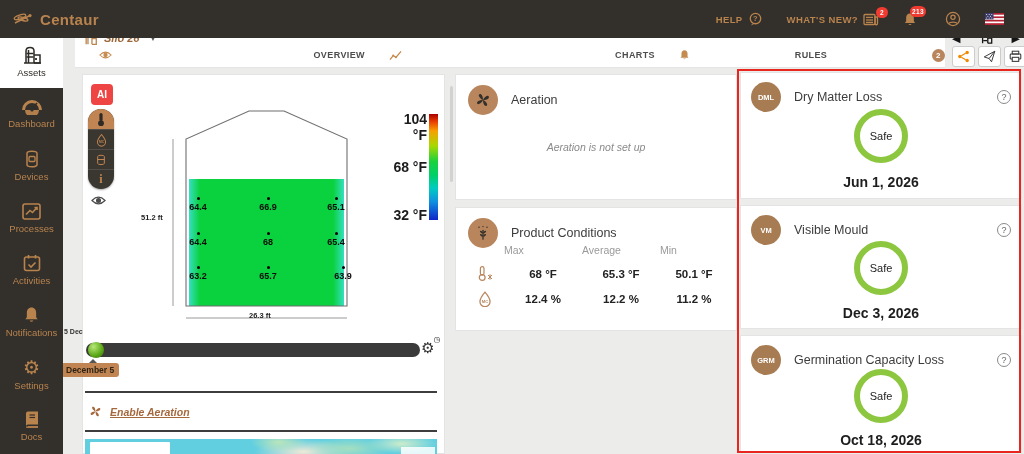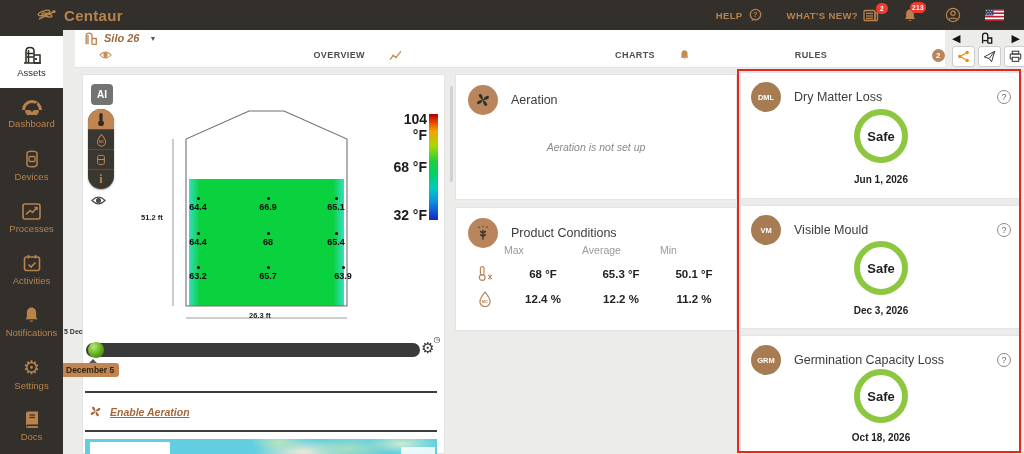--- a/index.html
+++ b/index.html
@@ -6,22 +6,22 @@
   html,body { width:1024px; height:454px; }
   body {
     position:relative; overflow:hidden;
     font-family:"Liberation Sans", sans-serif;
     background:#ecedea; color:#333;
   }
   svg { display:block; }
 
   
   .app-header {
-    position:absolute; left:0; top:0; width:1024px; height:30px;
-    background:#33302b; display:flex; align-items:center; z-index:30;padding-left:24px;
+    position:absolute; left:0; top:0; width:1024px; height:38px;
+    background:#33302b; display:flex; align-items:center; z-index:30;
   }
   .brand { display:flex; align-items:center; gap:4px; padding-left:12px; color:#b9834e; }
   .brand-name { font-size:15px; font-weight:bold; letter-spacing:.3px; }
   .header-right { margin-left:auto; display:flex; align-items:center; gap:24px; padding-right:20px; }
   .hdr-item { display:flex; align-items:center; gap:5px; color:#b9834e;
               font-size:9.5px; font-weight:bold; letter-spacing:.4px; cursor:pointer; position:relative; }
   .badge-red {
     position:absolute; top:-6px; right:-9px; min-width:12px; height:11px; padding:0 2px;
     background:#f13a30; color:#fff; font-size:6.5px; font-weight:bold;
     border-radius:7px; display:flex; align-items:center; justify-content:center;
@@ -72,21 +72,21 @@
     display:flex; align-items:center; justify-content:center; cursor:pointer;
   }
 
   
   .silo-card {
     position:absolute; left:82px; top:74px; width:363px; height:380px;
     background:#fff; border:1px solid #e4e4e4;
   }
   .ai-badge {
     position:absolute; left:8px; top:9px; width:22px; height:21px; border-radius:4px;
-    background:#737373; color:#fff; font-size:10px; font-weight:bold;
+    background:#ef4444; color:#fff; font-size:10px; font-weight:bold;
     display:flex; align-items:center; justify-content:center;
   }
   .sensor-pill {
     position:absolute; left:5px; top:34px; width:26px; border-radius:13px; overflow:hidden;
     background:#3a3630; box-shadow:0 1px 2px rgba(0,0,0,.35);
   }
   .sensor-btn { height:20px; display:flex; align-items:center; justify-content:center;
                 color:#c08552; cursor:pointer; border-top:1px solid rgba(255,255,255,.12); }
   .sensor-btn:first-child { border-top:none; }
   .sensor-btn.active { background:#c08552; color:#2e2b27; }
@@ -182,22 +182,22 @@
   .pred-title { font-size:12.5px; color:#3c3c3c; flex:1; }
   .help-circle {
     width:14px; height:14px; border-radius:50%; border:1px solid #8a8a8a; color:#666;
     font-size:9px; display:flex; align-items:center; justify-content:center; cursor:pointer; flex:none;
   }
   .safe-ring {
     position:absolute; left:50%; margin-left:-27px; width:54px; height:54px; border-radius:50%;
     border:6px solid #8dc63f; background:#fff;
     display:flex; align-items:center; justify-content:center;
   }
-  .safe-text { font-size:13px; font-weight:bold; color:#1e1e1e; }
-  .pred-date { position:absolute; left:0; right:0; text-align:center; font-size:10px; font-weight:bold; color:#1e1e1e; }
+  .safe-text { font-size:11px; font-weight:normal; color:#1e1e1e; }
+  .pred-date { position:absolute; left:0; right:0; text-align:center; font-size:14px; font-weight:bold; color:#1e1e1e; }
   .annotation-box {
     position:absolute; left:737px; top:69px; width:284px; height:384px;
     border:2px solid #e8251f; z-index:40; pointer-events:none;
   }
   .scroll-hint { position:absolute; left:450px; top:86px; width:3px; height:96px; background:#d2d2d2; border-radius:2px; }
 </style>
 </head>
 <body>
 
 <div class="app-header">

